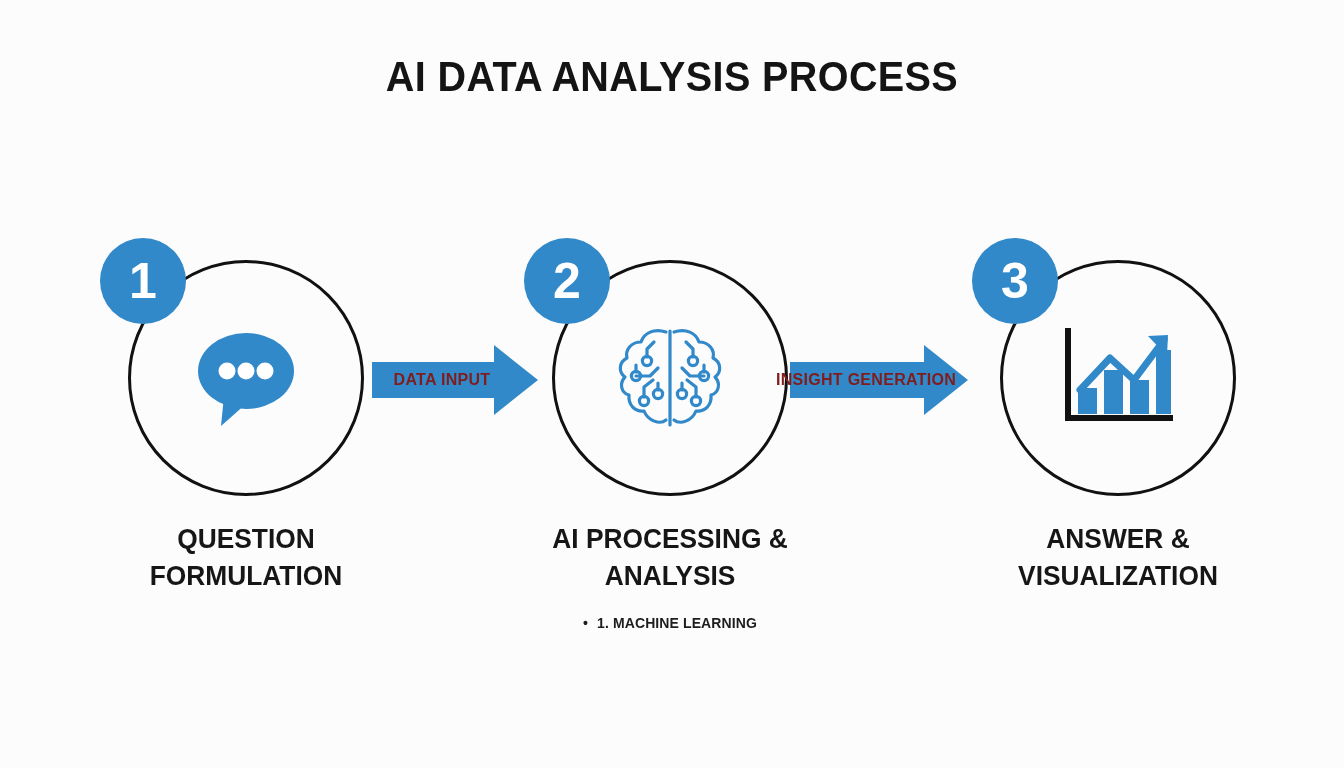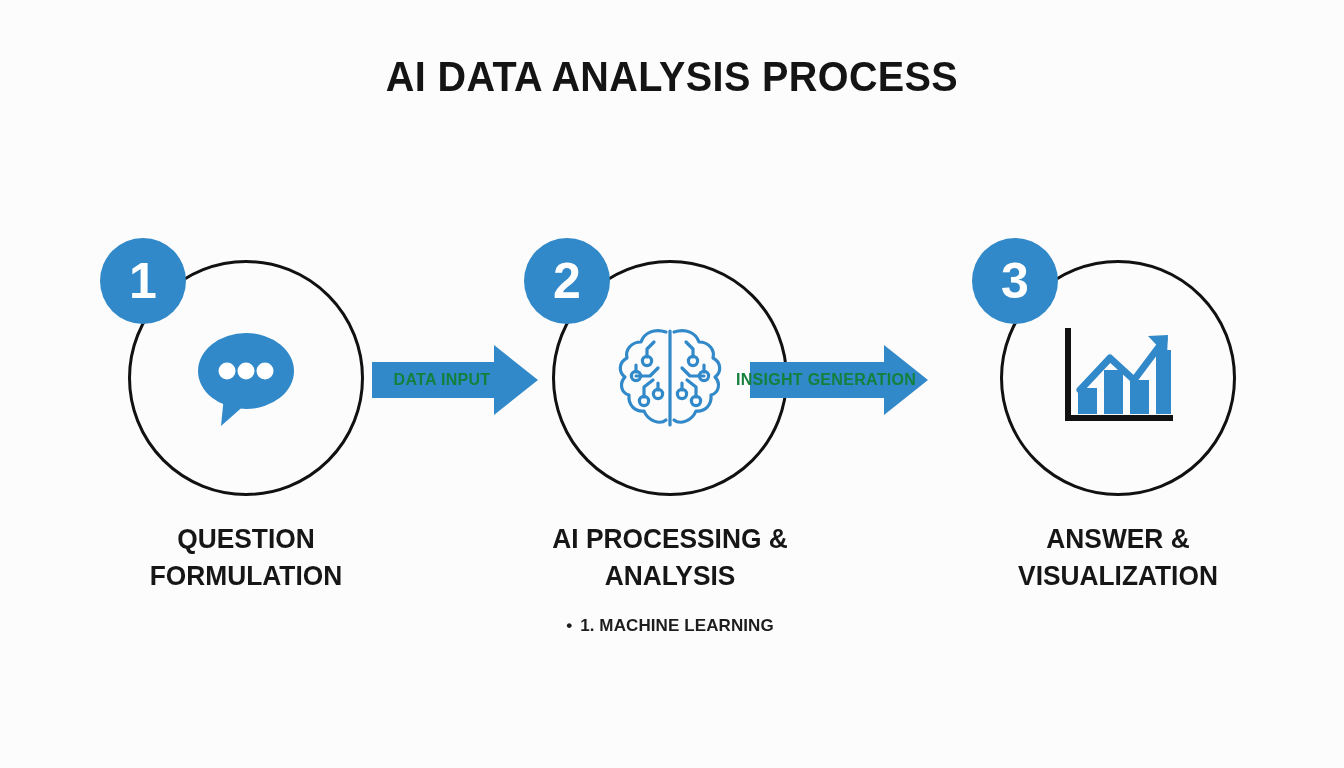--- a/index.html
+++ b/index.html
@@ -104,21 +104,21 @@
   }
 
   .bullets {
     margin: 18px 0 0 0;
     padding: 0;
     list-style: none;
     text-align: left;
     display: inline-block;
   }
   .bullets li {
-    font-size: 17px;
+    font-size: 14px;
     font-weight: bold;
     line-height: 1.62;
     color: #1d1d1d;
     font-family: "Liberation Sans Narrow", "Liberation Sans", sans-serif;
     letter-spacing: 0.1px;
     white-space: nowrap;
   }
   .bullets li .dot {
     display: inline-block;
     width: 14px;
@@ -134,21 +134,21 @@
   .arrow svg { display: block; }
   .arrow-label {
     position: absolute;
     top: 0;
     left: 0;
     height: 74px;
     width: 100%;
     display: flex;
     align-items: center;
     justify-content: center;
-    color: #15803d;
+    color: #7f1d1d;
     font-size: 16px;
     font-weight: bold;
     letter-spacing: 0.3px;
     font-family: "Liberation Sans Narrow", "Liberation Sans", sans-serif;
     padding-right: 26px;
     white-space: nowrap;
     pointer-events: none;
   }
 </style>
 </head>
@@ -226,21 +226,21 @@
       <div>AI PROCESSING &amp;</div>
       <div>ANALYSIS</div>
     </div>
     <div class="bullets-wrap">
       <ul class="bullets">
         <li><span class="dot">•</span><span>1. MACHINE LEARNING</span></li>
       </ul>
     </div>
   </div>
 
-  <div class="arrow" style="left:750px; top:343px; width:178px;">
+  <div class="arrow" style="left:790px; top:343px; width:178px;">
     <svg width="178" height="74" viewBox="0 0 178 74">
       <path d="M0 19 L134 19 L134 2 L178 37 L134 72 L134 55 L0 55 Z" fill="#3189c9"></path>
     </svg>
     <div class="arrow-label">INSIGHT GENERATION</div>
   </div>
 
   <div class="step" style="left:968px; top:260px;">
     <div class="circle-wrap">
       <div class="ring"></div>
       <div class="badge">3</div>

